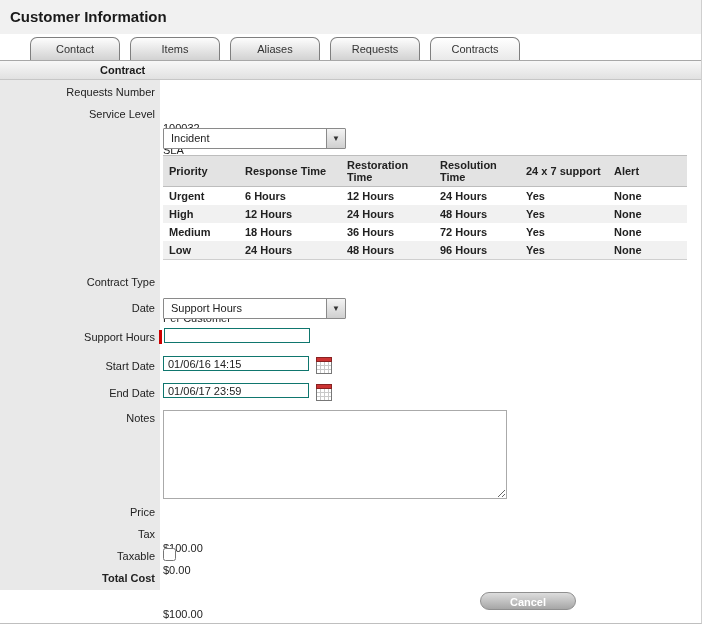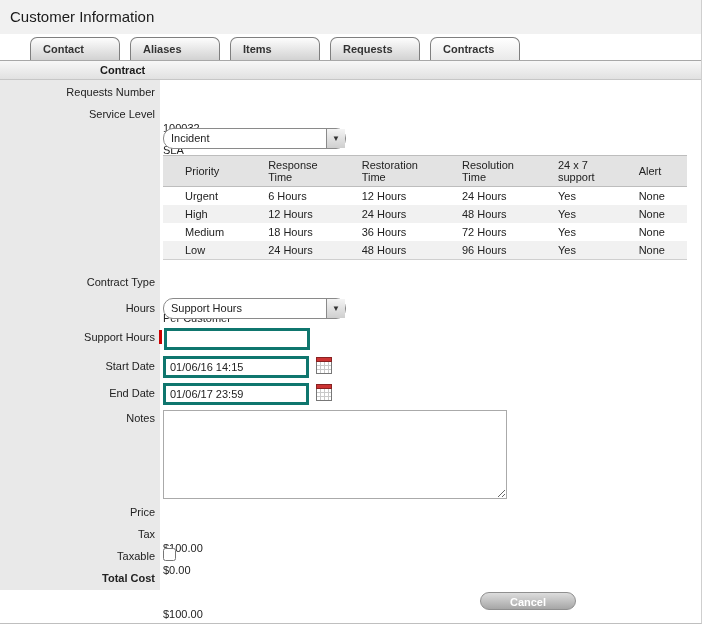--- a/index.html
+++ b/index.html
@@ -4,77 +4,77 @@
 <style>
   html,body { margin:0; padding:0; background:#fff; }
   * { box-sizing:border-box; }
   .page {
     position:relative; width:702px; height:624px; background:#fff;
     font-family:"Liberation Sans", sans-serif; font-size:11px; color:#222;
     border-right:1px solid #cfcfcf; border-bottom:1px solid #bfbfbf;
     overflow:hidden;
   }
   .title-band { position:absolute; top:0; left:0; width:702px; height:34px; background:#f1f1f1; }
-  .page-title { position:absolute; top:8px; left:10px; font-size:15px; font-weight:normal; color:#1a1a1a; }
+  .page-title { position:absolute; top:8px; left:10px; font-size:15px; font-weight:bold; color:#1a1a1a; }
 
   .tabs { position:absolute; top:37px; left:30px; height:23px; display:flex; gap:10px; }
   .tab {
-    height:23px; line-height:22px; min-width:90px; padding:0 12px; text-align:left;
+    height:23px; line-height:22px; min-width:90px; padding:0 12px; text-align:center;
     border:1px solid #7f7f7f; border-bottom:none; border-radius:7px 7px 0 0;
-    background:linear-gradient(#fdfdfd,#d2d2d2); font-weight:bold; color:#333; cursor:pointer;
+    background:linear-gradient(#fdfdfd,#d2d2d2); font-weight:normal; color:#333; cursor:pointer;
   }
   .tab.active { background:linear-gradient(#ffffff,#e9e9e9); }
   .tabs-baseline { position:absolute; top:60px; left:0; width:702px; border-top:1px solid #a8a8a8; }
 
   .label-col { position:absolute; top:61px; left:0; width:160px; height:529px; background:#e9e9e9; }
 
   .section-bar {
     position:absolute; top:61px; left:0; width:702px; height:19px; line-height:19px;
     background:linear-gradient(#f8f8f8,#e1e1e1); border-bottom:1px solid #c6c6c6;
   }
   .section-title { font-weight:bold; margin-left:100px; color:#1a1a1a; }
 
   .lbl { position:absolute; left:0; width:155px; text-align:right; color:#222; }
   .val { position:absolute; left:163px; color:#222;margin-top:36px; }
   .bold { font-weight:bold; }
 
   .select {
     position:absolute; left:163px; width:183px; height:21px; background:#fff;
-    border:1px solid #8a8a8a; border-radius:10px; cursor:pointer;
+    border:1px solid #8a8a8a; border-radius:1px; cursor:pointer;
   }
   .select-value { position:absolute; left:7px; top:3px; }
   .select-arrow {
     position:absolute; right:0; top:0; width:19px; height:19px;
     background:linear-gradient(#f4f4f4,#cfcfcf); border-left:1px solid #8a8a8a;
     font-size:8px; line-height:19px; text-align:center; color:#333;
   }
 
   .text-input {
-    position:absolute; left:163px; width:146px; height:22px; padding:4px 4px;
-    border:3px solid #0f766e; background:#fff; font:11px "Liberation Sans", sans-serif; color:#222;
+    position:absolute; left:163px; width:146px; height:15px; padding:4px 4px;
+    border:1px solid #0f766e; background:#fff; font:11px "Liberation Sans", sans-serif; color:#222;
   }
   .req-marker { position:absolute; left:159px; width:3px; height:14px; background:#cc0000; }
 
   .cal { position:absolute; left:316px; width:16px; height:17px; cursor:pointer; display:inline-block; }
   .cal-top { position:absolute; top:0; left:0; right:0; height:5px; background:#cc3333; border:1px solid #882222; }
   .cal-body {
     position:absolute; top:5px; left:0; right:0; bottom:0; background:#fff;
     border:1px solid #777; border-top:none;
     background-image:
       repeating-linear-gradient(0deg, transparent 0 3px, #c9c9c9 3px 4px),
       repeating-linear-gradient(90deg, transparent 0 3px, #c9c9c9 3px 4px);
   }
 
   .notes-area {
     position:absolute; left:163px; top:410px; width:344px; height:89px;
     border:1px solid #aaa; font:11px "Liberation Sans", sans-serif; color:#222; resize:both;
   }
 
   .sla-table { position:absolute; left:163px; top:155px; width:524px; border-collapse:collapse; font-size:11px; }
-  .sla-table th, .sla-table td { padding:3px 22px; text-align:left; font-weight:normal; height:14px; }
+  .sla-table th, .sla-table td { padding:3px 6px; text-align:left; font-weight:bold; height:14px; }
   .sla-table thead tr { background:#e3e3e3; border-top:1px solid #bdbdbd; border-bottom:1px solid #bdbdbd; }
   .sla-table tbody tr:nth-child(even) { background:#f1f1f1; }
   .sla-table tbody tr:last-child { border-bottom:1px solid #cfcfcf;margin-left:15px; }
 
   .chk { position:absolute; left:163px; width:13px; height:13px; margin:0; }
 
   .btn {
     position:absolute; height:18px; border:1px solid #8f8f8f; border-radius:10px;
     background:linear-gradient(#dddddd,#a6a6a6); color:#fff; font-weight:bold;
     font-size:11px; line-height:18px; text-align:center; cursor:pointer;
@@ -84,22 +84,22 @@
 </head>
 <body>
 
 <div class="page">
 
   <div class="title-band"></div>
   <div class="page-title">Customer Information</div>
 
   <div class="tabs">
     <div class="tab">Contact</div>
+    <div class="tab">Items</div>
     <div class="tab">Aliases</div>
-    <div class="tab">Items</div>
     <div class="tab">Requests</div>
     <div class="tab active">Contracts</div>
   </div>
   <div class="tabs-baseline"></div>
 
   <div class="label-col"></div>
 
   <div class="section-bar">
     <span class="section-title">Contract</span>
   </div>
@@ -166,21 +166,21 @@
         <td>96 Hours</td>
         <td>Yes</td>
         <td>None</td>
       </tr>
     </tbody>
   </table>
 
   <span class="lbl" style="top:276px">Contract Type</span>
   <span class="val" style="top:276px">Per Customer</span>
 
-  <span class="lbl" style="top:302px">Hours</span>
+  <span class="lbl" style="top:302px">Date</span>
   <div class="select" style="top:298px">
     <span class="select-value">Support Hours</span>
     <span class="select-arrow">▼</span>
   </div>
 
   <span class="lbl" style="top:331px">Support Hours</span>
   <span class="req-marker" style="top:330px"></span>
   <input class="text-input" style="top: 328px; left: 164px;" value="">
 
   <span class="lbl" style="top:360px">Start Date</span>

